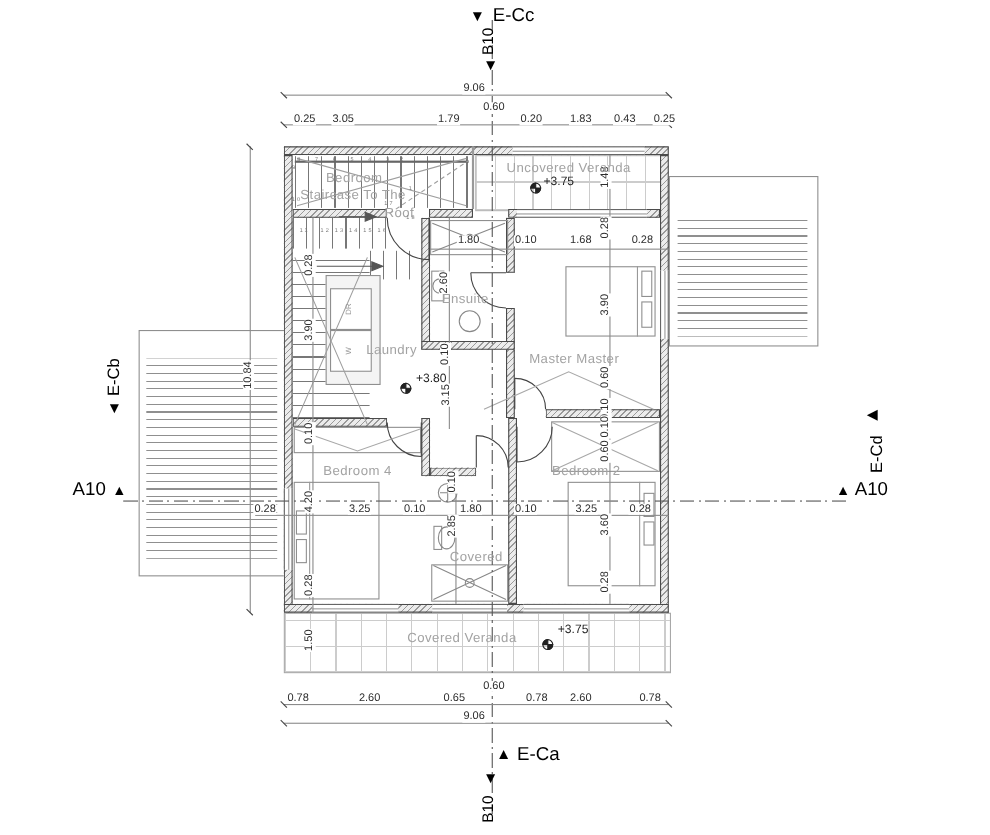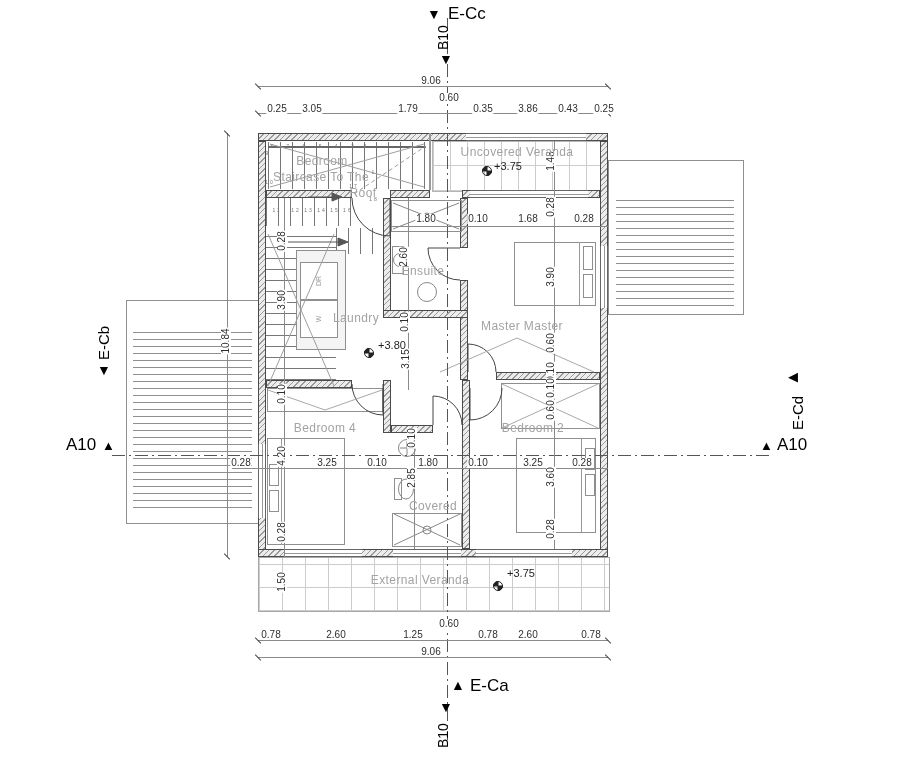--- a/index.html
+++ b/index.html
@@ -192,22 +192,22 @@
   <div class="tick" style="left:254px;top:657px;"></div>
   <div class="tick" style="left:604px;top:657px;"></div>
   <div class="tick" style="left:223px;top:133px;"></div>
   <div class="tick" style="left:223px;top:556px;"></div>
 
   <span class="lbl" style="left:431px;top:81px;">9.06</span>
   <span class="lbl" style="left:449px;top:98px;">0.60</span>
   <span class="lbl" style="left:277px;top:109px;">0.25</span>
   <span class="lbl" style="left:312px;top:109px;">3.05</span>
   <span class="lbl" style="left:408px;top:109px;">1.79</span>
-  <span class="lbl" style="left:483px;top:109px;">0.35</span>
-  <span class="lbl" style="left:528px;top:109px;">3.86</span>
+  <span class="lbl" style="left:483px;top:109px;">0.20</span>
+  <span class="lbl" style="left:528px;top:109px;">1.83</span>
   <span class="lbl" style="left:568px;top:109px;">0.43</span>
   <span class="lbl" style="left:604px;top:109px;">0.25</span>
   <span class="lbl" style="left:426px;top:219px;">1.80</span>
   <span class="lbl" style="left:478px;top:219px;">0.10</span>
   <span class="lbl" style="left:528px;top:219px;">1.68</span>
   <span class="lbl" style="left:584px;top:219px;">0.28</span>
   <span class="lblv" style="left:551px;top:161px;">1.48</span>
   <span class="lblv" style="left:551px;top:207px;">0.28</span>
   <span class="lblv" style="left:551px;top:277px;">3.90</span>
   <span class="lblv" style="left:551px;top:343px;">0.60</span>
@@ -231,39 +231,39 @@
   <span class="lbl" style="left:241px;top:463px;">0.28</span>
   <span class="lbl" style="left:327px;top:463px;">3.25</span>
   <span class="lbl" style="left:377px;top:463px;">0.10</span>
   <span class="lbl" style="left:428px;top:463px;">1.80</span>
   <span class="lbl" style="left:478px;top:463px;">0.10</span>
   <span class="lbl" style="left:533px;top:463px;">3.25</span>
   <span class="lbl" style="left:582px;top:463px;">0.28</span>
   <span class="lbl" style="left:449px;top:624px;">0.60</span>
   <span class="lbl" style="left:271px;top:635px;">0.78</span>
   <span class="lbl" style="left:336px;top:635px;">2.60</span>
-  <span class="lbl" style="left:413px;top:635px;">1.25</span>
+  <span class="lbl" style="left:413px;top:635px;">0.65</span>
   <span class="lbl" style="left:488px;top:635px;">0.78</span>
   <span class="lbl" style="left:528px;top:635px;">2.60</span>
   <span class="lbl" style="left:591px;top:635px;">0.78</span>
   <span class="lbl" style="left:431px;top:652px;">9.06</span>
 
   <span class="room-lbl" style="left:322px;top:161px;">Bedroom</span>
   <span class="room-lbl" style="left:321px;top:177px;">Staircase To The</span>
   <span class="room-lbl" style="left:325px;top:193px;margin-left:38px;">Roof</span>
   <span class="room-lbl" style="left:517px;top:152px;">Uncovered Veranda</span>
   <span class="level" style="left:508px;top:166px;">+3.75</span>
   <span class="room-lbl" style="left:423px;top:271px;">Ensuite</span>
   <span class="room-lbl" style="left:356px;top:318px;">Laundry</span>
   <span class="room-lbl" style="left:522px;top:326px;">Master Master</span>
   <span class="level" style="left:392px;top:345px;">+3.80</span>
   <span class="room-lbl" style="left:325px;top:428px;">Bedroom 4</span>
   <span class="room-lbl" style="left:533px;top:428px;">Bedroom 2</span>
   <span class="room-lbl" style="left:433px;top:506px;">Covered</span>
-  <span class="room-lbl" style="left:420px;top:580px;">External Veranda</span>
+  <span class="room-lbl" style="left:420px;top:580px;">Covered Veranda</span>
   <span class="level" style="left:521px;top:573px;">+3.75</span>
   <span class="applbl" style="left:318px;top:281px;">DR</span>
   <span class="applbl" style="left:318px;top:319px;">W</span>
 
   <span class="snum" style="left:315px;top:146px;letter-spacing:6px;">8 7 6 5 4 3</span>
   <span class="snum" style="left:366px;top:146px;">2</span>
   <span class="snum" style="left:268px;top:153px;">9</span>
   <span class="snum" style="left:374px;top:172px;">1</span>
   <span class="snum" style="left:270px;top:182px;">10</span>
   <span class="snum" style="left:354px;top:186px;">17</span>

